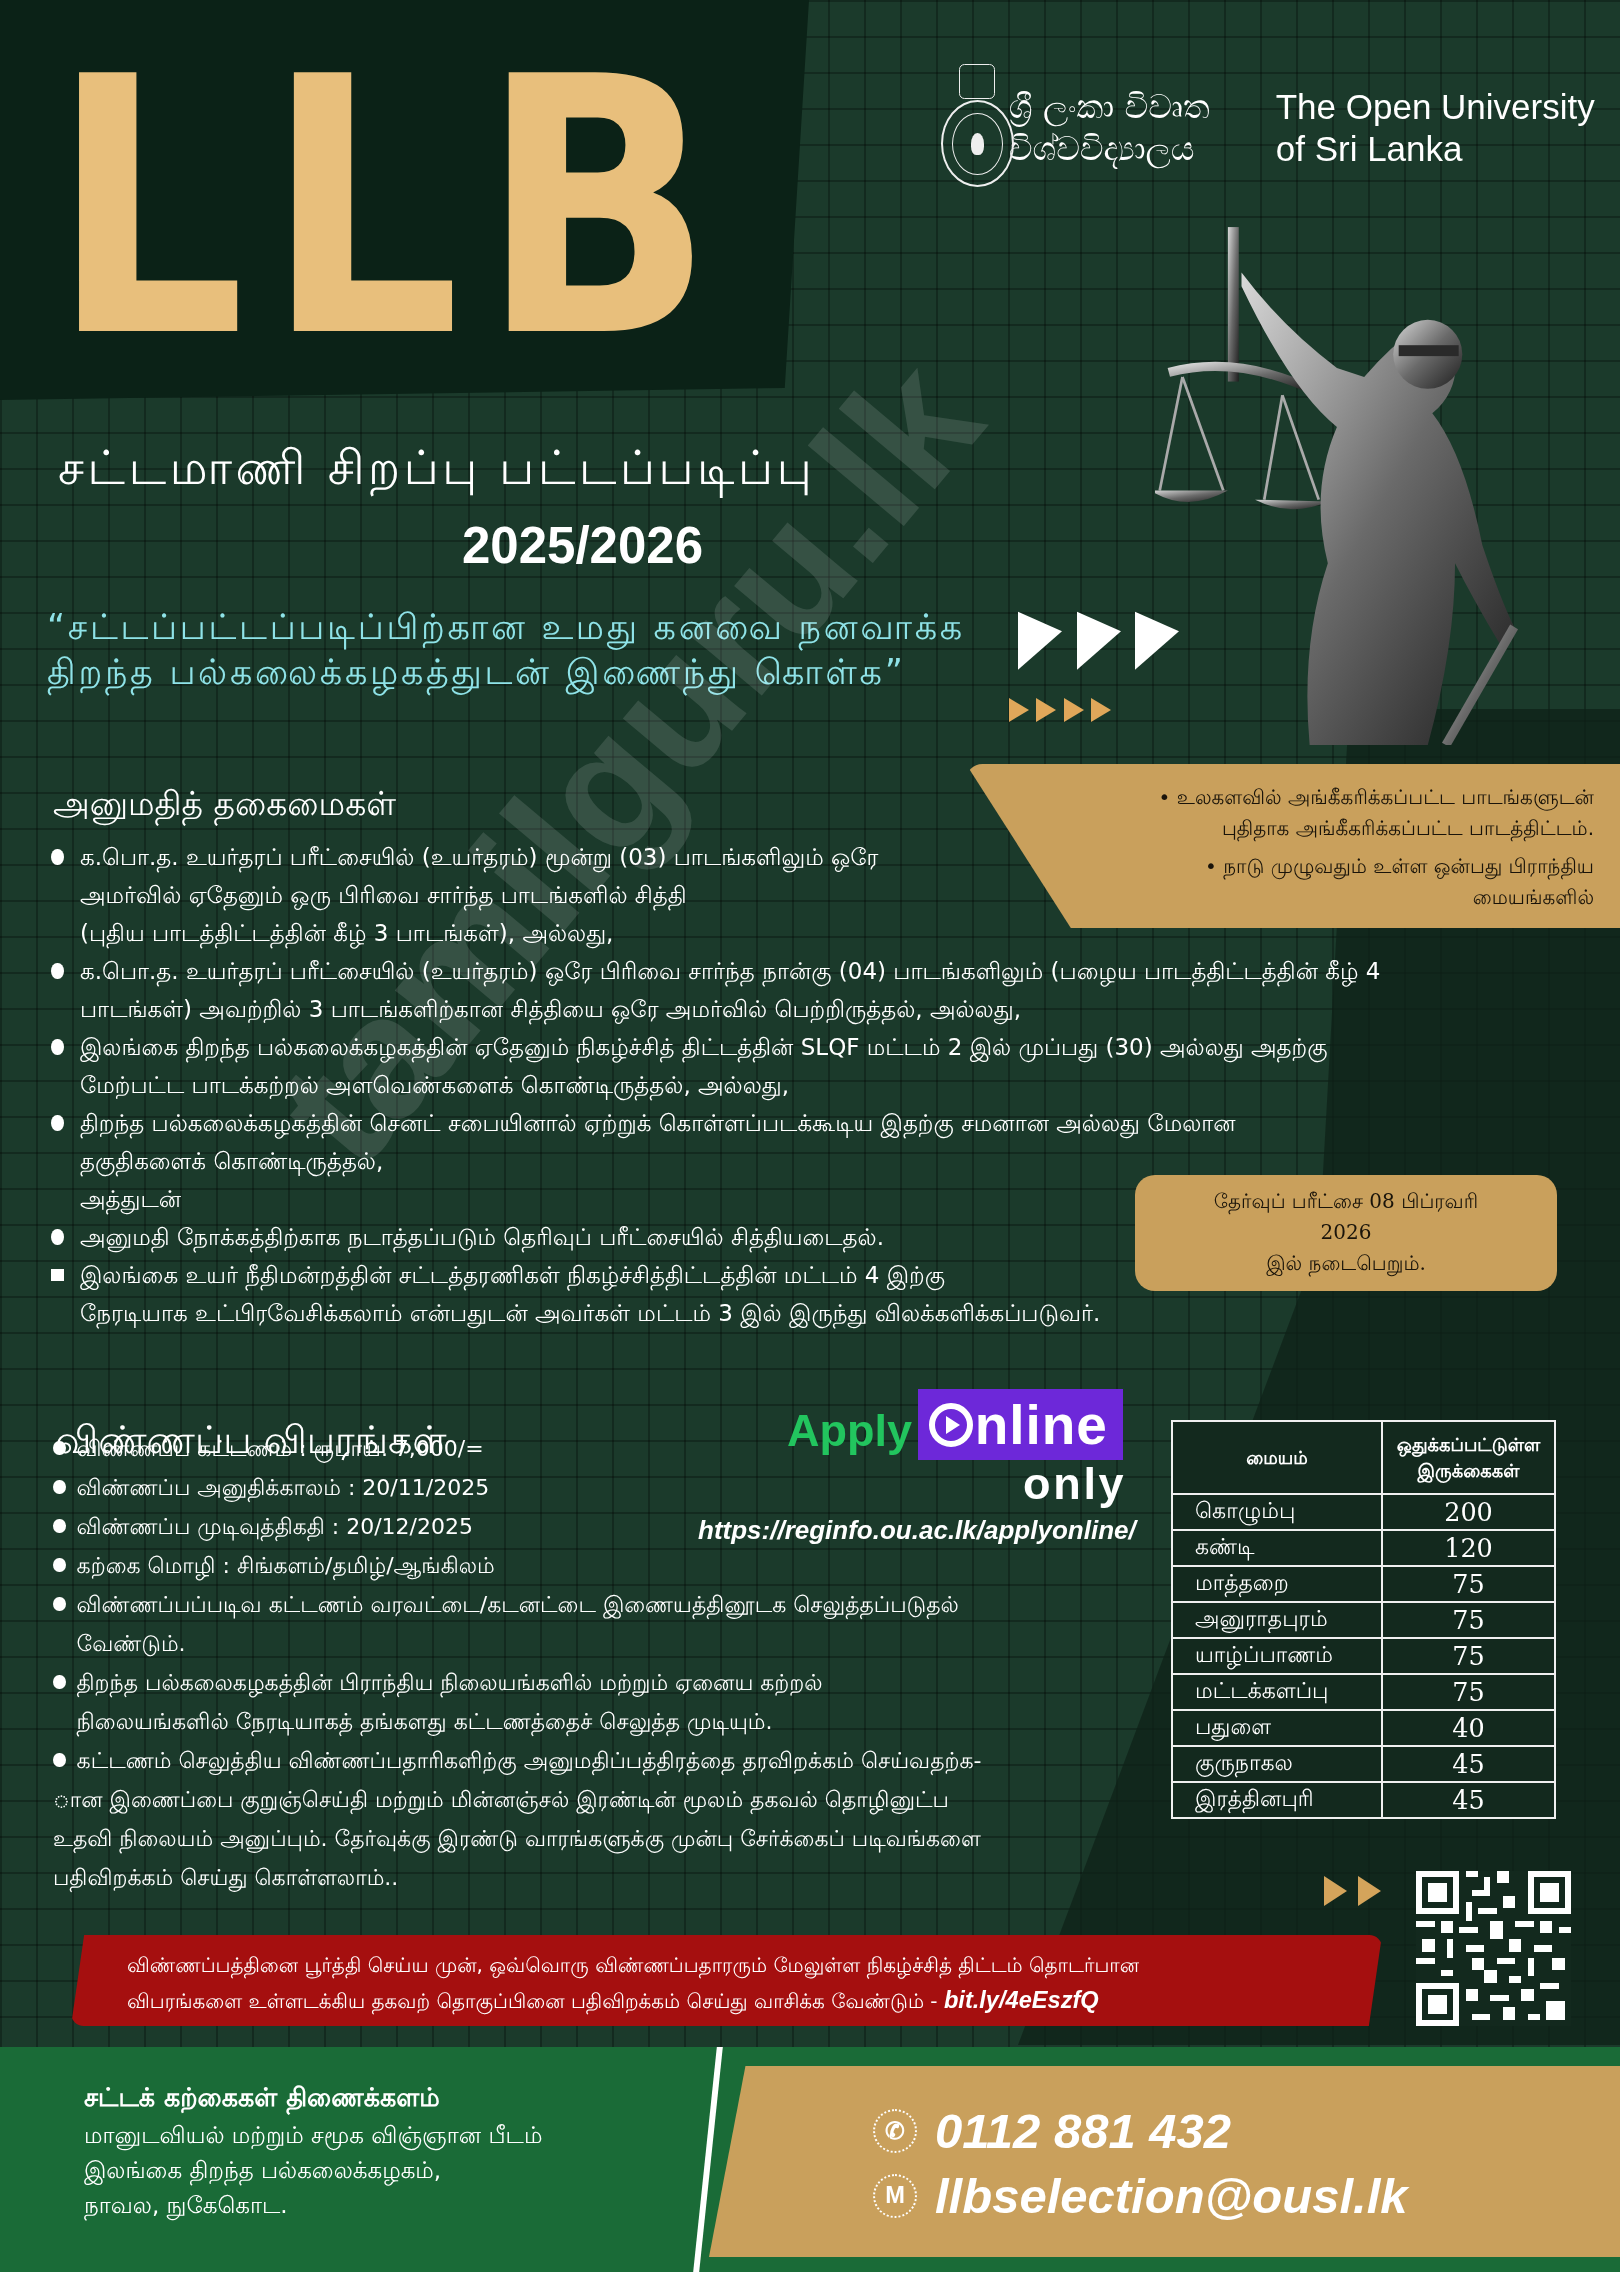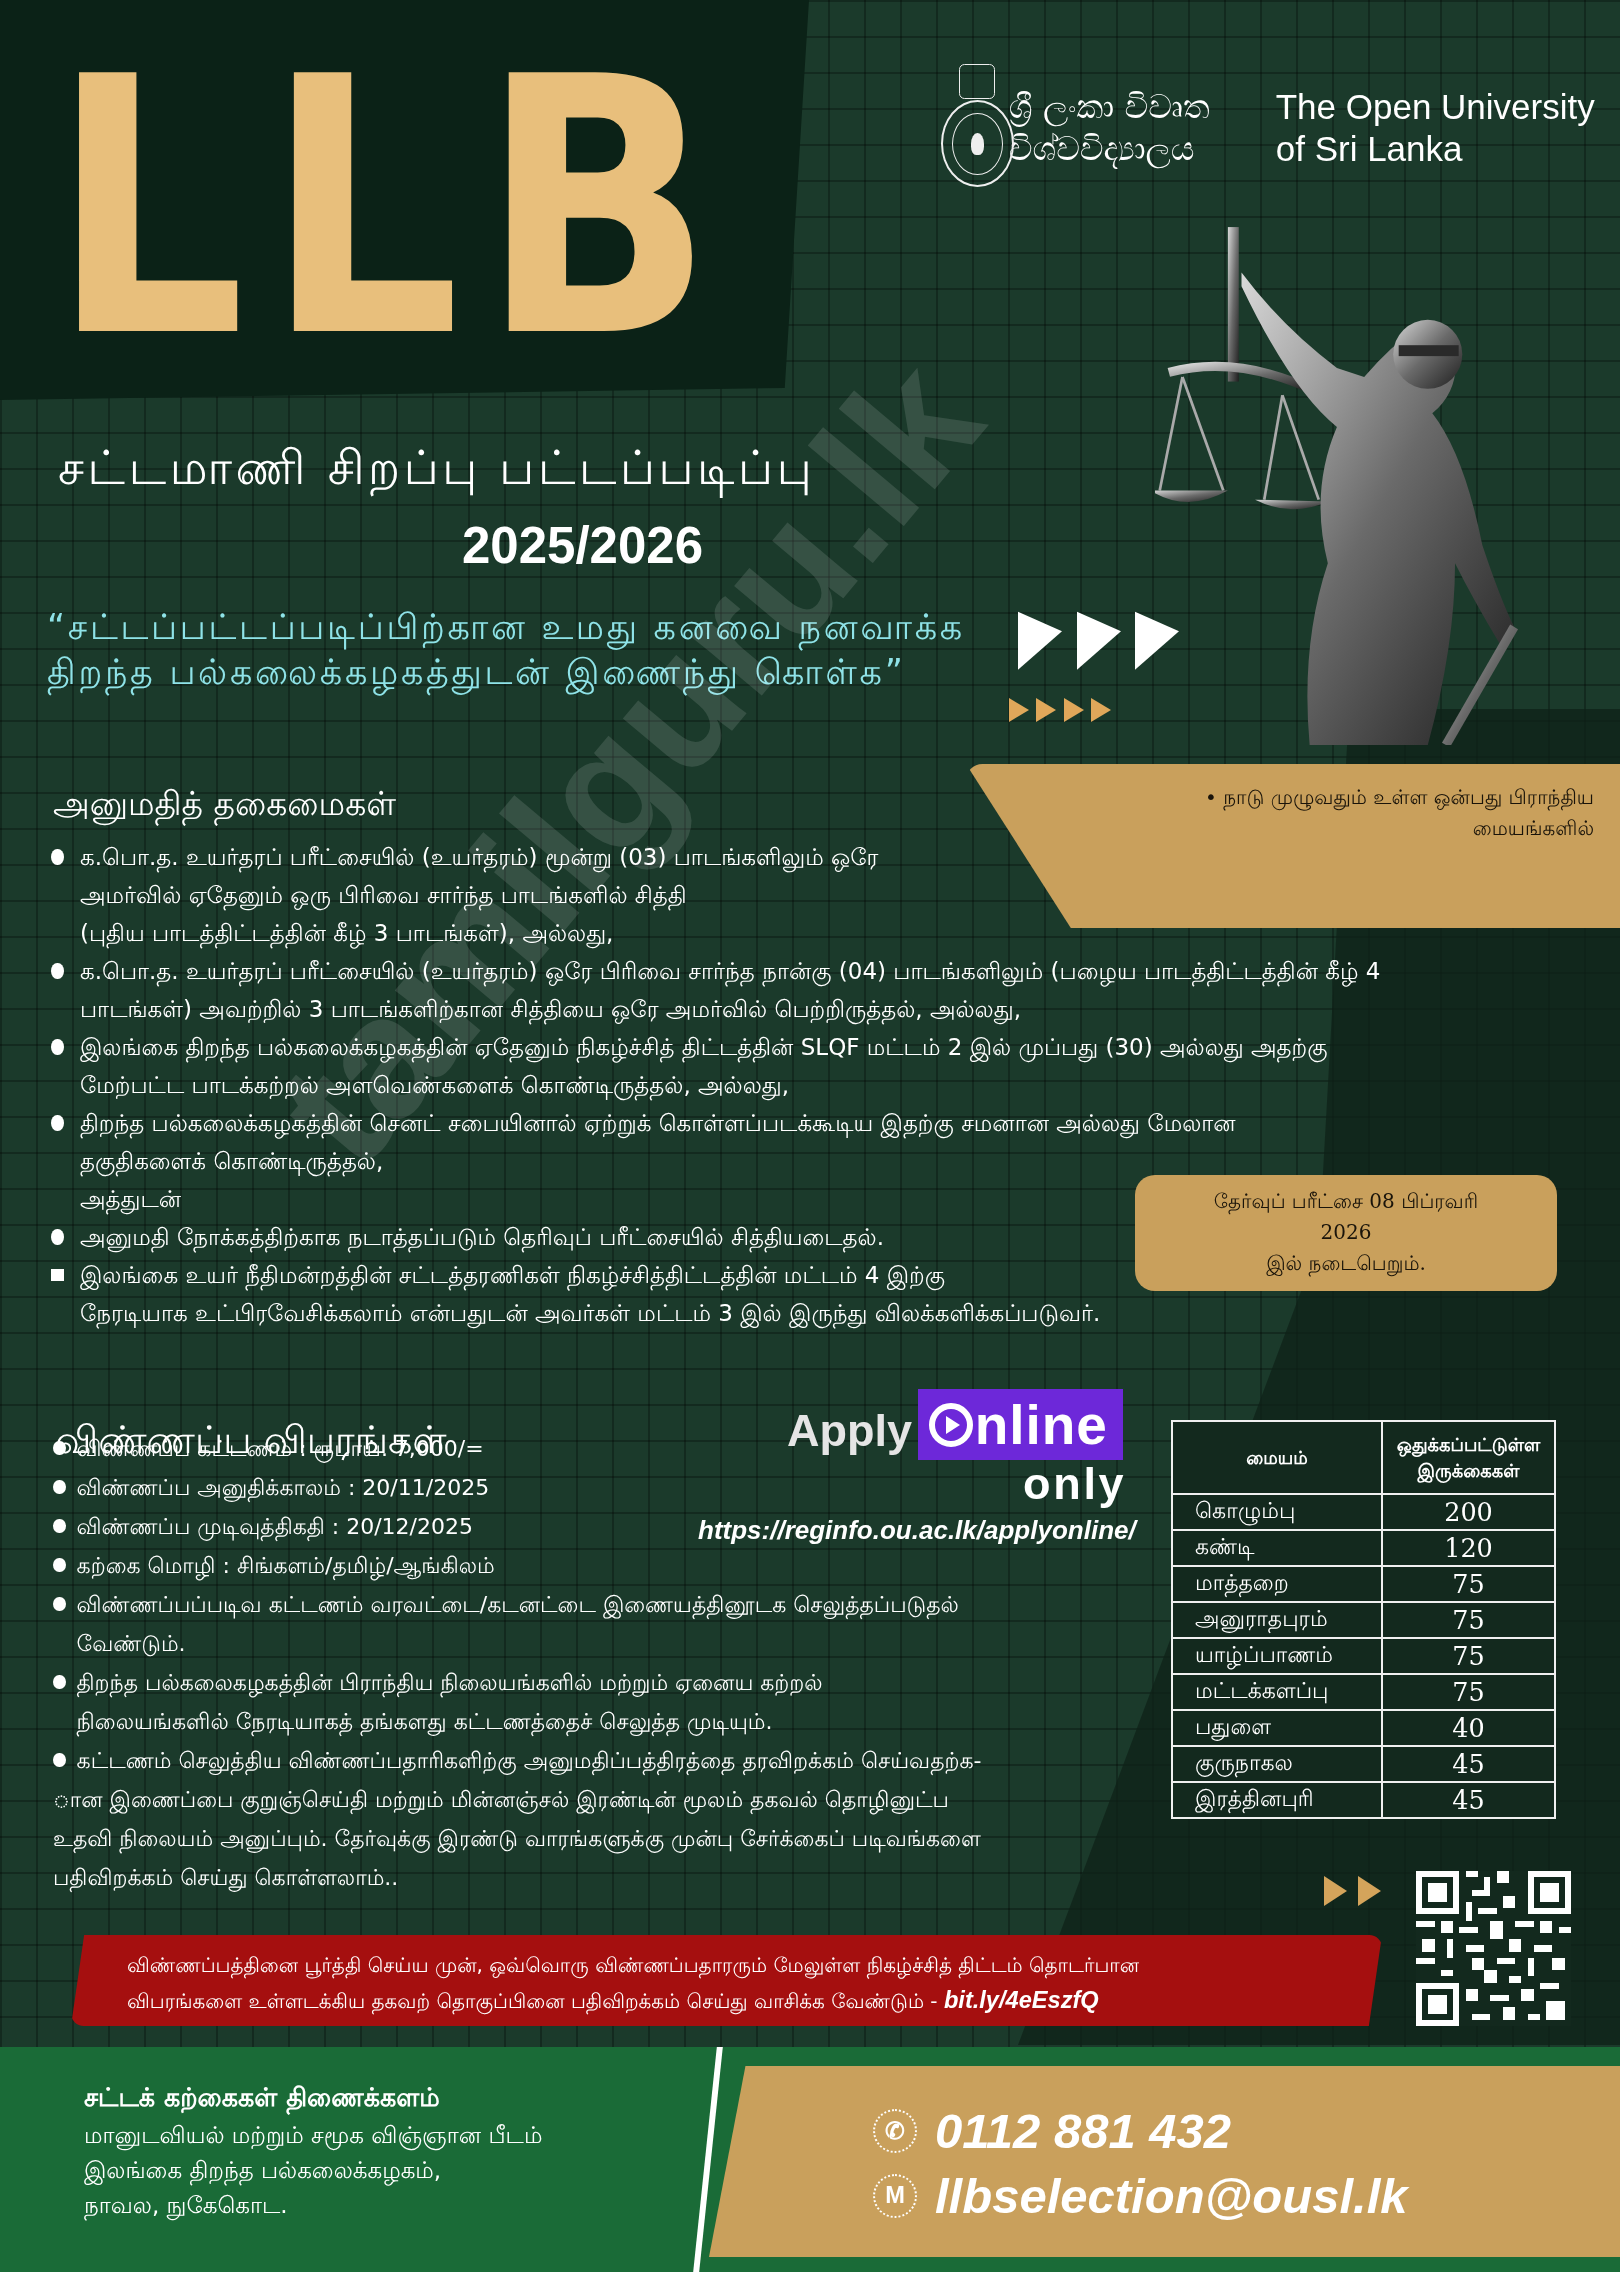--- a/index.html
+++ b/index.html
@@ -59,21 +59,21 @@
   
   .exam{left:1135px;top:1175px;width:422px;height:116px;background:#c9a05c;border-radius:20px;
     color:#1a140a;font-family:"DejaVu Serif", serif;font-size:20px;line-height:31px;text-align:center;padding-top:11px;}
   
   .h-app{left:55px;top:1386px;font-size:38px;color:#fff;margin-top:32px;}
   .app{left:53px;top:1429px;width:1091px;font-size:22px;line-height:39px;color:#fff;}
   .app .it{position:relative;padding-left:23.6px;}
   .app .bul{position:absolute;left:0;top:11.8px;width:12.7px;height:14.5px;background:#fff;border-radius:50%;}
   
   .apply{left:787px;top:1389px;}
-  .apply-word{position:absolute;left:0;top:16.4px;font-family:"Liberation Sans", sans-serif;font-weight:bold;font-size:45px;color:#e5e5e5;white-space:nowrap;}
+  .apply-word{position:absolute;left:0;top:16.4px;font-family:"Liberation Sans", sans-serif;font-weight:bold;font-size:45px;color:#22c55e;white-space:nowrap;}
   .online-box{position:absolute;left:131px;top:0;width:205px;height:71px;background:#6d28d9;}
   .online-word{position:absolute;left:11px;top:3.6px;font-family:"Liberation Sans", sans-serif;font-weight:bold;font-size:55px;color:#fff;letter-spacing:0.9px;}
   .play{display:inline-block;width:44px;height:44px;border:6.4px solid #fff;border-radius:50%;vertical-align:-3.6px;position:relative;margin-right:1.8px;}
   .play:after{content:"";position:absolute;left:11px;top:6.4px;border-top:9px solid transparent;border-bottom:9px solid transparent;border-left:14.5px solid #fff;}
   .only-word{position:absolute;left:236px;top:69px;font-family:"Liberation Sans", sans-serif;font-weight:bold;font-size:45px;color:#fff;letter-spacing:2.7px;}
   .url{left:698px;top:1515px;font-family:"Liberation Sans", sans-serif;font-style:italic;font-weight:bold;font-size:26px;color:#fff;}
   
   .seats{left:1171px;top:1420px;width:385px;border-collapse:collapse;background:#13291e;}
   .seats td,.seats th{border:2.7px solid #f0f0f0;color:#fff;}
   .seats th{height:73px;font-size:18px;font-weight:bold;text-align:center;line-height:25.5px;}
@@ -160,20 +160,21 @@
   <div class="tri-w"></div>
 </div>
 <div class="abs arrows-small">
   <div class="tri-g"></div>
   <div class="tri-g"></div>
   <div class="tri-g"></div>
   <div class="tri-g"></div>
 </div>
 
 <div class="abs feature">
+  <div class="fi">• உலகளவில் அங்கீகரிக்கப்பட்ட பாடங்களுடன் புதிதாக அங்கீகரிக்கப்பட்ட பாடத்திட்டம்.</div>
   <div class="fi">• நாடு முழுவதும் உள்ள ஒன்பது பிராந்திய மையங்களில்</div>
 </div>
 
 <div class="abs wm">tamilguru.lk</div>
 
 <div class="abs h-elig">அனுமதித் தகைமைகள்</div>
 <div class="abs elig">
   <div class="it"><span class="bul"></span><span>க.பொ.த. உயர்தரப் பரீட்சையில் (உயர்தரம்) மூன்று (03) பாடங்களிலும் ஒரே</span></div>
   <div class="it"><span>அமர்வில் ஏதேனும் ஒரு பிரிவை சார்ந்த பாடங்களில் சித்தி</span></div>
   <div class="it"><span>(புதிய பாடத்திட்டத்தின் கீழ் 3 பாடங்கள்), அல்லது,</span></div>

